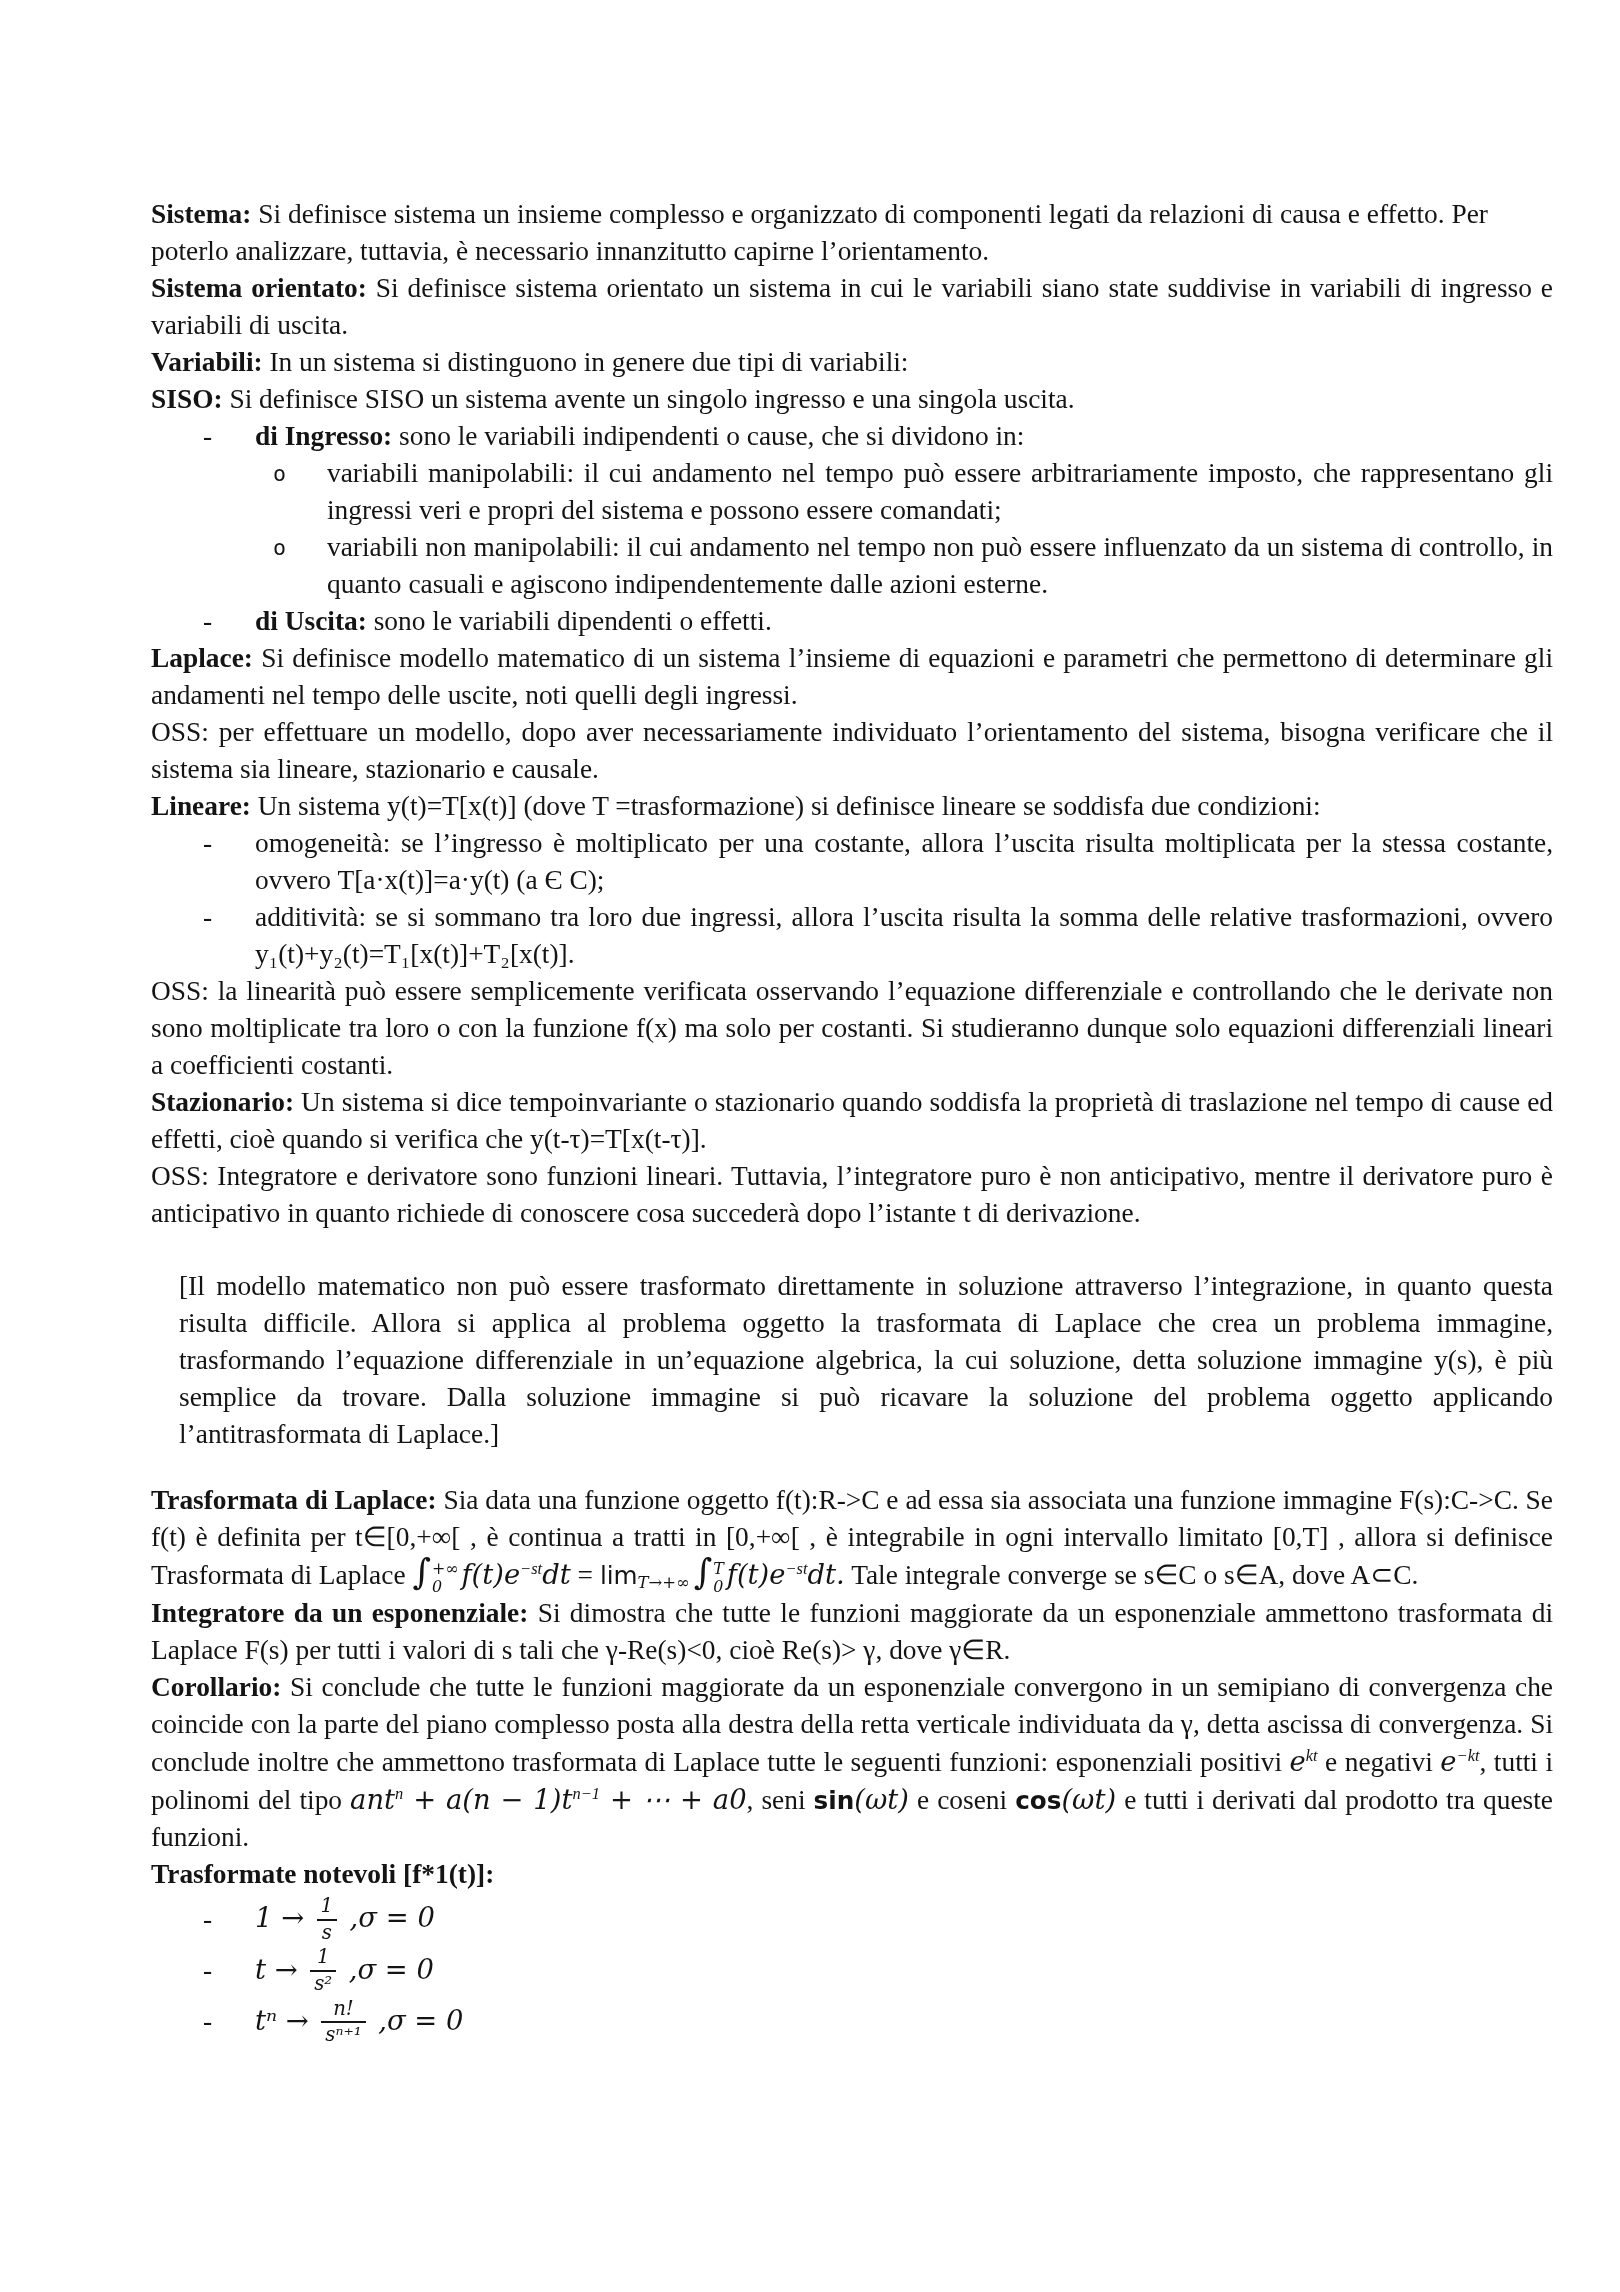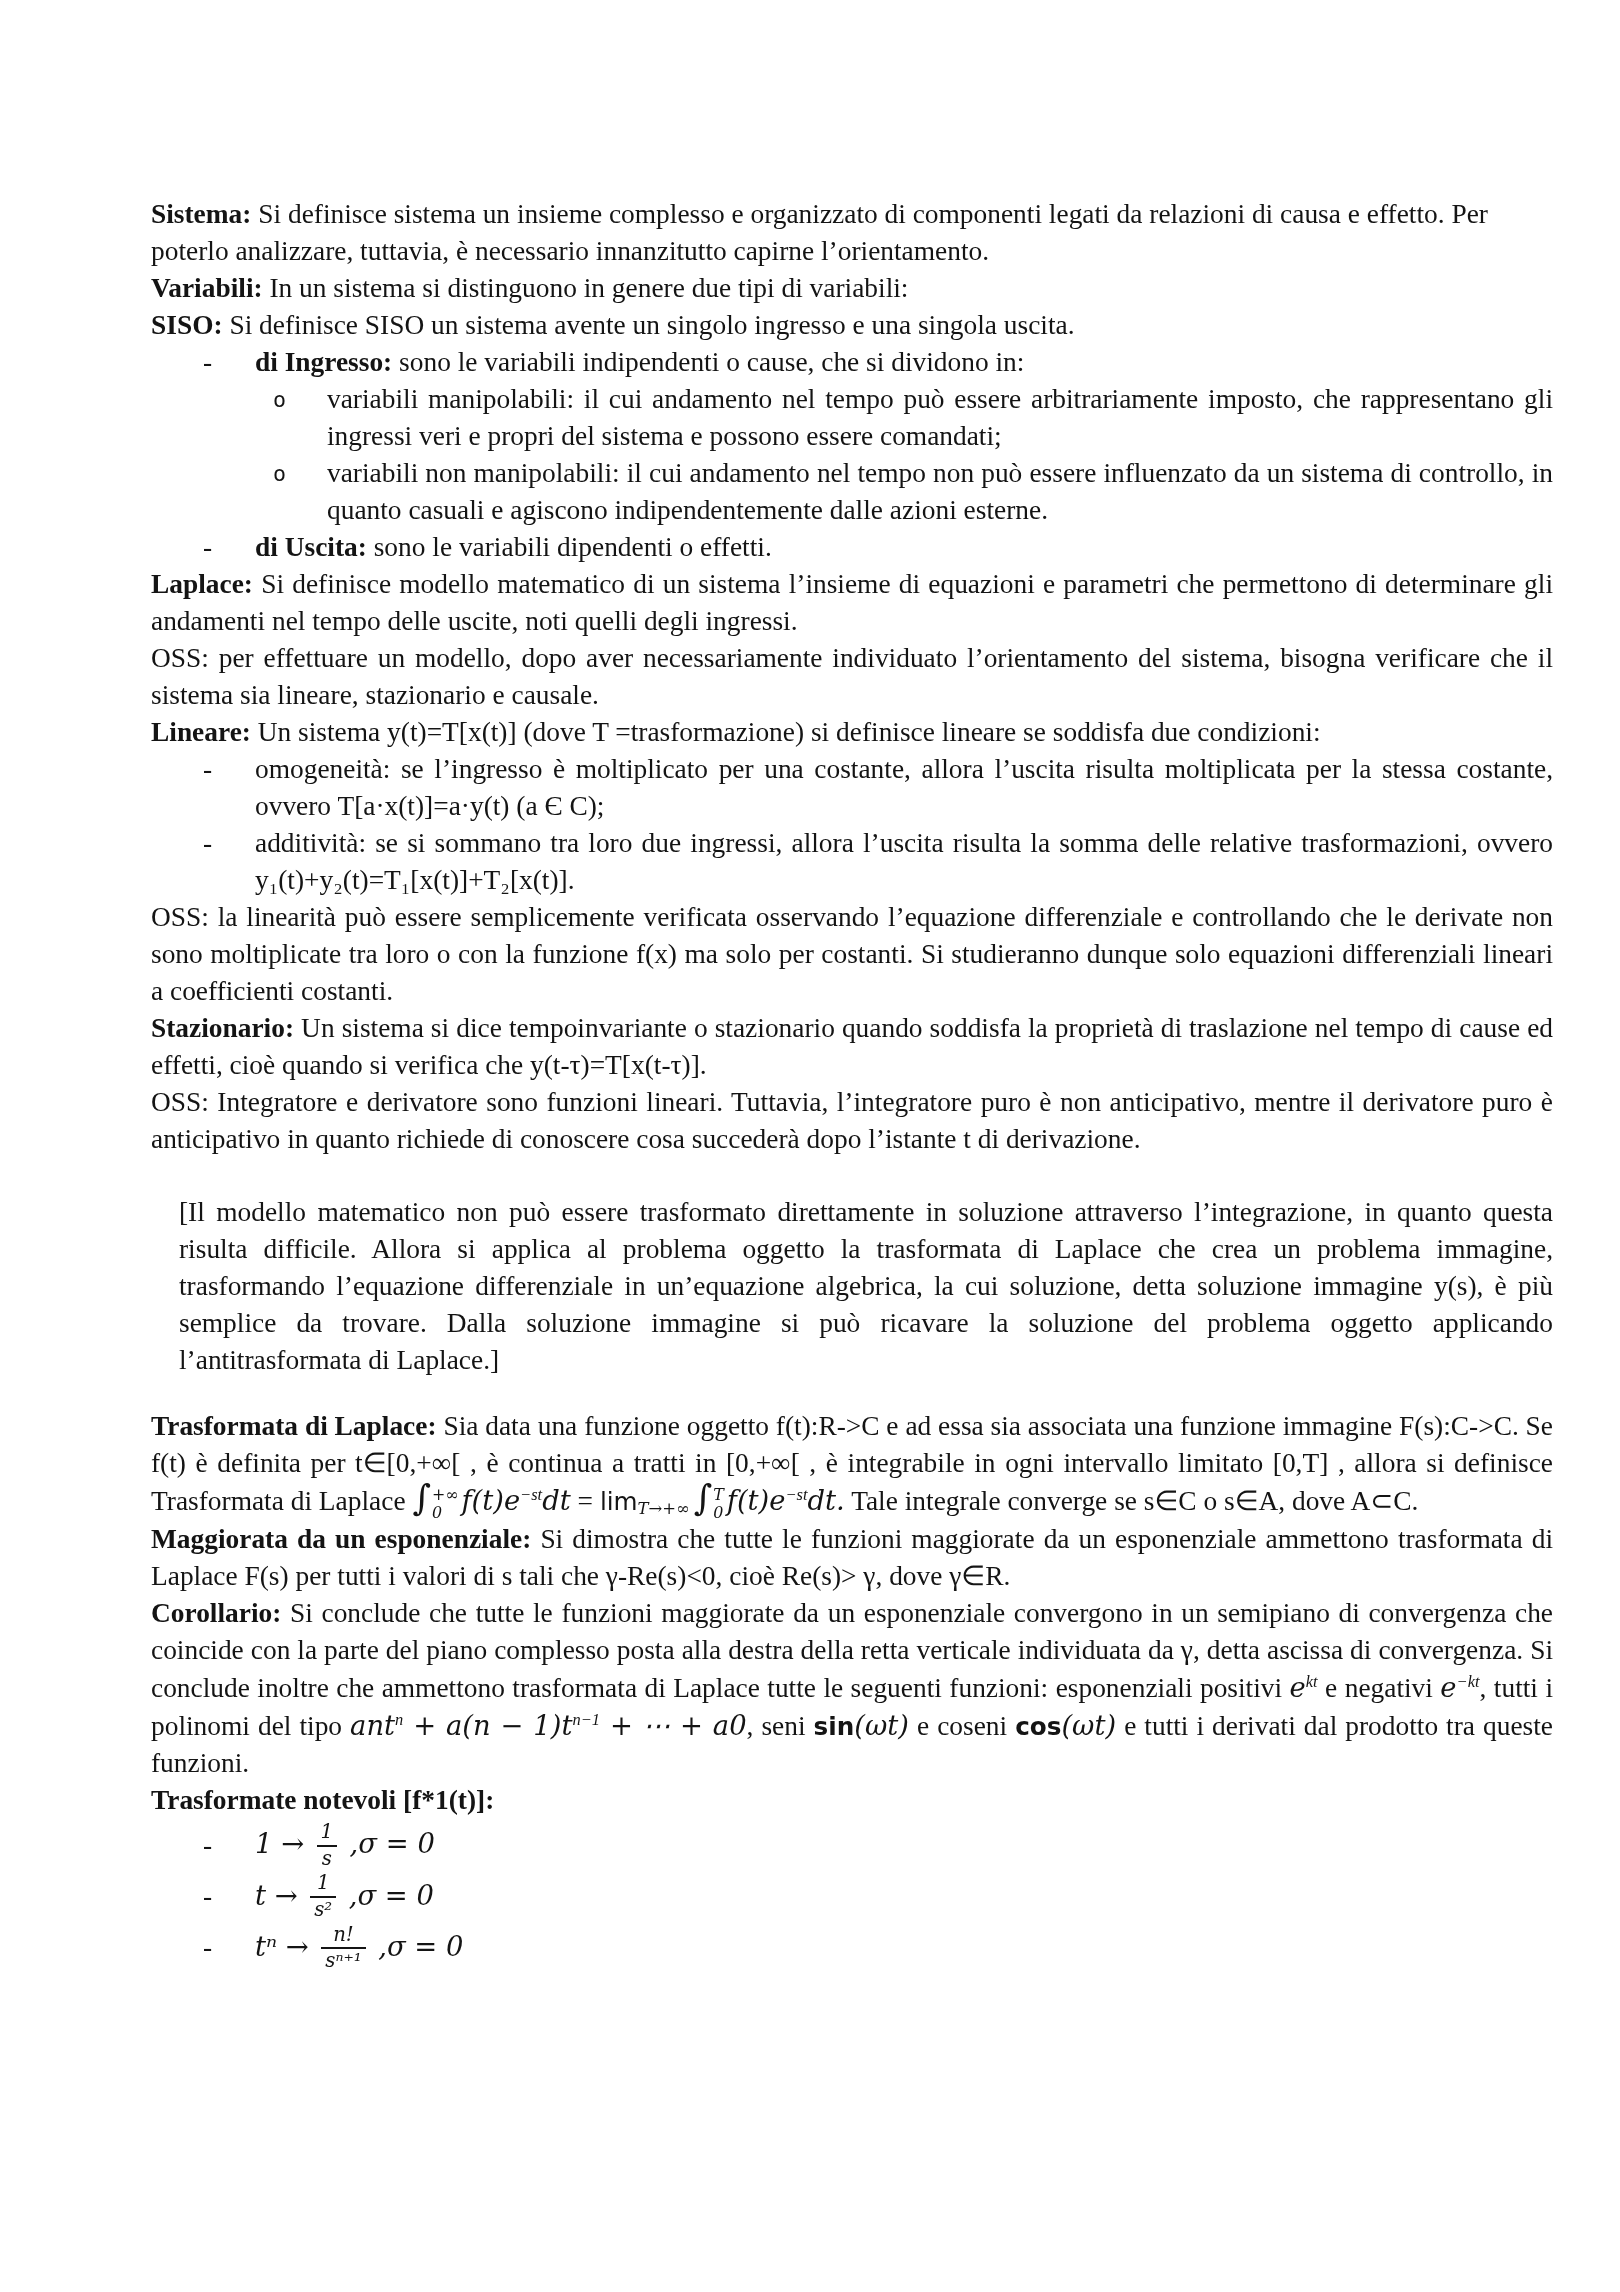--- a/index.html
+++ b/index.html
@@ -41,20 +41,21 @@
   .frac .den{display:block;padding:1px 3.9px 0;}
   .trow{line-height:49px;align-items:center;}
 </style>
 </head>
 <body>
 
 <div class="page">
 
   <p class="para nj"><b class="lead">Sistema:</b><span> Si definisce sistema un insieme complesso e organizzato di componenti legati da relazioni di causa e effetto. Per poterlo analizzare, tuttavia, è necessario innanzitutto capirne l’orientamento.</span></p>
 
+  <p class="para"><b class="lead">Sistema orientato:</b><span> Si definisce sistema orientato un sistema in cui le variabili siano state suddivise in variabili di ingresso e variabili di uscita.</span></p>
 
   <p class="para nj"><b class="lead">Variabili:</b><span> In un sistema si distinguono in genere due tipi di variabili:</span></p>
 
   <p class="para nj"><b class="lead">SISO:</b><span> Si definisce SISO un sistema avente un singolo ingresso e una singola uscita.</span></p>
 
   <div class="li l1">
     <span class="mk">-</span>
     <div class="lt nj"><b class="lead">di Ingresso:</b><span> sono le variabili indipendenti o cause, che si dividono in:</span></div>
   </div>
 
@@ -93,21 +94,21 @@
 
   <p class="para"><b class="lead">Stazionario:</b><span> Un sistema si dice tempoinvariante o stazionario quando soddisfa la proprietà di traslazione nel tempo di cause ed effetti, cioè quando si verifica che y(t-τ)=T[x(t-τ)].</span></p>
 
 
   <p class="para"><span>OSS: Integratore e derivatore sono funzioni lineari. Tuttavia, l’integratore puro è non anticipativo, mentre il derivatore puro è anticipativo in quanto richiede di conoscere cosa succederà dopo l’istante t di derivazione.</span></p>
 
   <p class="para gap1"><span>[Il modello matematico non può essere trasformato direttamente in soluzione attraverso l’integrazione, in quanto questa risulta difficile. Allora si applica al problema oggetto la trasformata di Laplace che crea un problema immagine, trasformando l’equazione differenziale in un’equazione algebrica, la cui soluzione, detta soluzione immagine y(s), è più semplice da trovare. Dalla soluzione immagine si può ricavare la soluzione del problema oggetto applicando l’antitrasformata di Laplace.]</span></p>
 
   <p class="para gap2"><b class="lead">Trasformata di Laplace:</b><span> Sia data una funzione oggetto f(t):R-&gt;C e ad essa sia associata una funzione immagine F(s):C-&gt;C. Se f(t) è definita per t∈[0,+∞[ , è continua a tratti in [0,+∞[ , è integrabile in ogni intervallo limitato [0,T] , allora si definisce Trasformata di Laplace </span><span class="mfrm"><span class="mint">∫</span><span class="mlims"><span>+∞</span><span>0</span></span><span class="mi">f(t)e</span><span class="sup mi">−st</span><span class="mi">dt</span><span> = </span><span class="mlim">lim</span><span class="subs mi">T→+∞</span><span class="mint">∫</span><span class="mlims"><span>T</span><span>0</span></span><span class="mi">f(t)e</span><span class="sup mi">−st</span><span class="mi">dt.</span></span><span> Tale integrale converge se s∈C o s∈A, dove A⊂C.</span></p>
 
-  <p class="para"><b class="lead">Maggiorata da un esponenziale:</b><span> Si dimostra che tutte le funzioni maggiorate da un esponenziale ammettono trasformata di Laplace F(s) per tutti i valori di s tali che γ-Re(s)&lt;0, cioè Re(s)&gt; γ, dove γ∈R.</span></p>
+  <p class="para"><b class="lead">Integratore da un esponenziale:</b><span> Si dimostra che tutte le funzioni maggiorate da un esponenziale ammettono trasformata di Laplace F(s) per tutti i valori di s tali che γ-Re(s)&lt;0, cioè Re(s)&gt; γ, dove γ∈R.</span></p>
 
   <p class="para"><b class="lead">Corollario:</b><span> Si conclude che tutte le funzioni maggiorate da un esponenziale convergono in un semipiano di convergenza che coincide con la parte del piano complesso posta alla destra della retta verticale individuata da γ, detta ascissa di convergenza. Si conclude inoltre che ammettono trasformata di Laplace tutte le seguenti funzioni: esponenziali positivi </span><span class="mi">e</span><span class="sup mi">kt</span><span> e negativi </span><span class="mi">e</span><span class="sup mi">−kt</span><span>, tutti i polinomi del tipo </span><span class="mi">ant</span><span class="sup mi">n</span><span class="mi"> + a(n − 1)t</span><span class="sup mi">n−1</span><span class="mi"> + ⋯ + a0</span><span>, seni </span><span class="mfn">sin</span><span class="mi">(ωt)</span><span> e coseni </span><span class="mfn">cos</span><span class="mi">(ωt)</span><span> e tutti i derivati dal prodotto tra queste funzioni.</span></p>
 
   <p class="para nj"><b class="lead">Trasformate notevoli [f*1(t)]:</b></p>
 
   <div class="li l1 trow">
     <span class="mk">-</span>
     <div class="lt nj mi"><span>1 → </span><span class="frac"><span class="num">1</span><span class="den">s</span></span><span> ,σ = 0</span></div>
   </div>
 

